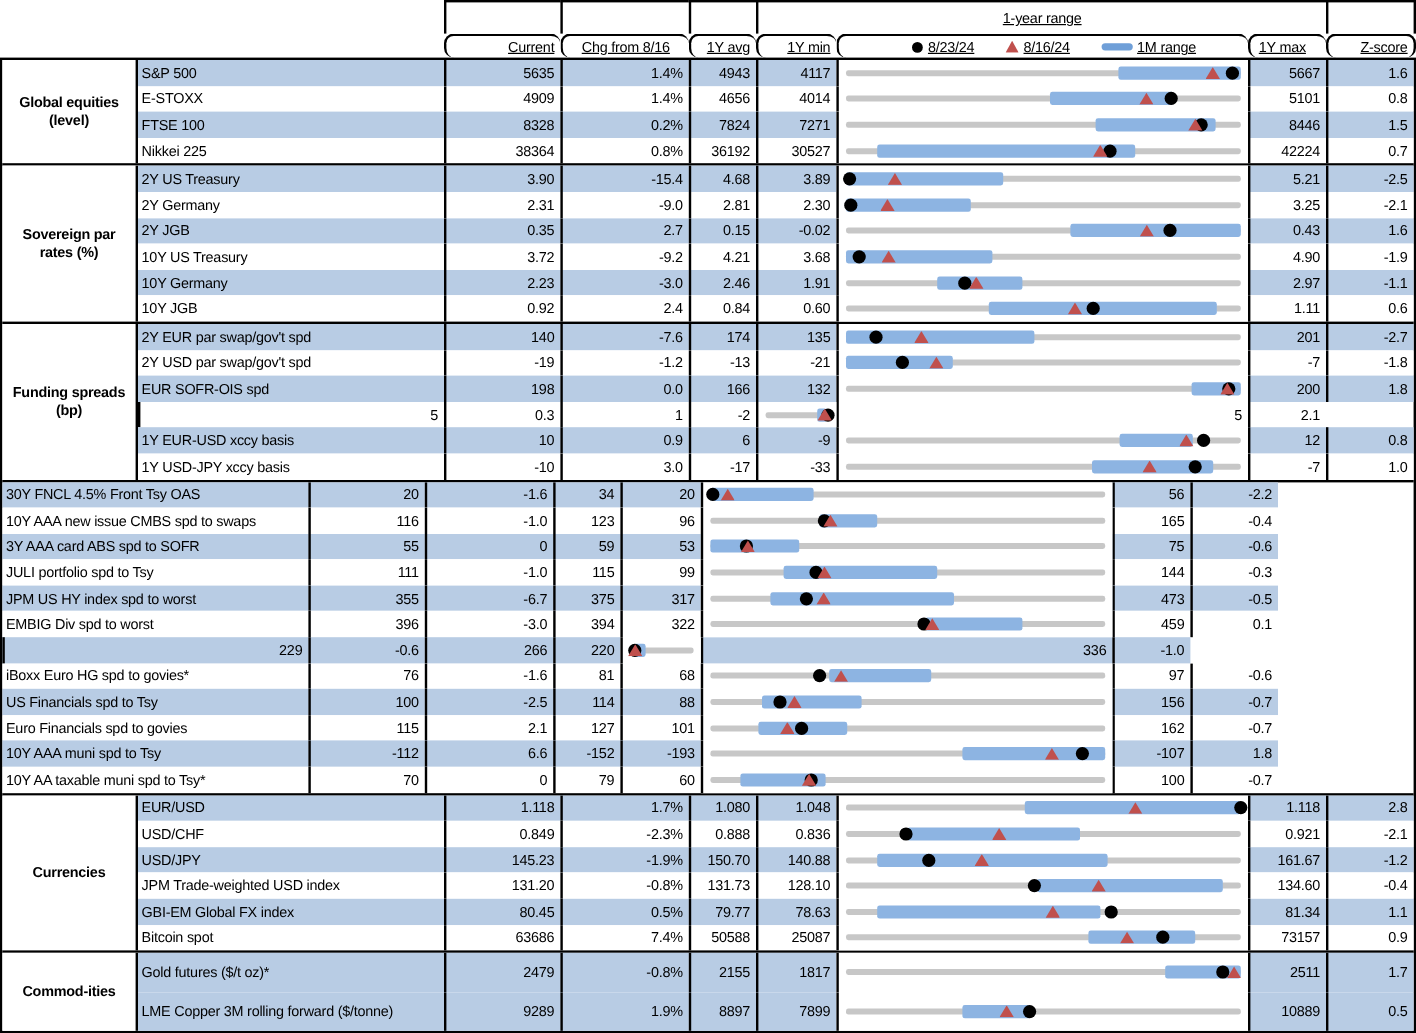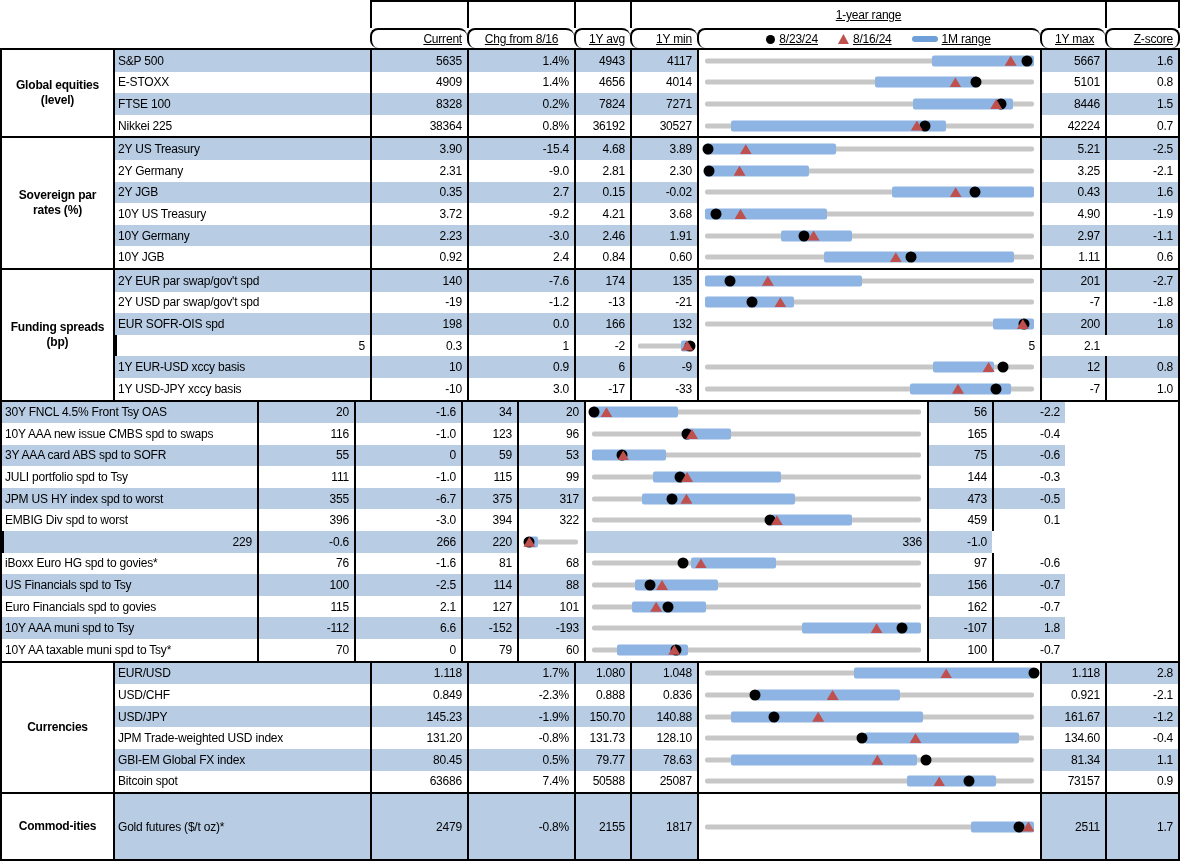--- a/index.html
+++ b/index.html
@@ -14,23 +14,23 @@
 
   
   .hrow1 { display:grid; grid-template-columns:370px 97px 107px 56px 475px 75px; height:28px; }
   .hrow2 { display:grid; grid-template-columns:370px 97px 107px 56px 67px 343px 65px 75px; height:20px; }
   .hcell { border-left:2px solid #000; border-top:2px solid #000; display:flex; align-items:center;text-decoration:underline; }
   .hrow2 .hcell { border-top:2px solid #000;border-radius:8px; }
   .hcell.last { border-right:2px solid #000; }
   .hblank { border:none; }
   .h-center { justify-content:center; }
   .h-right { justify-content:flex-end; padding-right:5px; }
-  .h-left { justify-content:flex-start; padding-left:13px; }
-
-  .legend { display:flex; align-items:center; justify-content:center; gap:6px; width:100%;padding-left:18px; }
+  .h-left { justify-content:flex-start; padding-left:7px; }
+
+  .legend { display:flex; align-items:center; justify-content:center; gap:12px; width:100%;padding-left:18px; }
   .legend .item { display:flex; align-items:center; gap:4px; margin:0 7px; }
   .sw-dot { width:9px; height:9px; border-radius:50%; background:#000; }
   .sw-tri { width:11px; height:10px; background:#c0504d; clip-path:polygon(50% 0,100% 100%,0 100%); }
   .sw-bar { width:26px; height:6px; border-radius:3px; background:#6f9fd8; }
 
   
   .tbody { width:1180px; height:813px; border:2px solid #000; display:flex; flex-direction:column; }
   .section { display:flex; min-height:0; }
   .section + .section { border-top:2px solid #000; }
   .group { width:113px; border-right:2px solid #000; display:flex; align-items:center; justify-content:center;
@@ -709,16 +709,33 @@
               <div class="cinner">
                 <div class="track"></div>
                 <div class="mbar" style="left: 80.9%; width: 19.1%;"></div>
                 <div class="mdot" style="left: 95.4%;"></div>
                 <div class="mtri" style="left: 98.3%;"></div>
               </div>
             </div>
             <div class="cell">2511</div>
             <div class="cell">1.7</div>
           </div>
+          <div class="row blue">
+            <div class="cell lbl">LME Copper 3M rolling forward ($/tonne)</div>
+            <div class="cell">9289</div>
+            <div class="cell">1.9%</div>
+            <div class="cell">8897</div>
+            <div class="cell">7899</div>
+            <div class="cell chart">
+              <div class="cinner">
+                <div class="track"></div>
+                <div class="mbar" style="left: 29.6%; width: 17.1%;"></div>
+                <div class="mdot" style="left: 46.5%;"></div>
+                <div class="mtri" style="left: 40.7%;"></div>
+              </div>
+            </div>
+            <div class="cell">10889</div>
+            <div class="cell">0.5</div>
+          </div>
         </div>
       </div>
     </div>
 </div>
 
 </body></html>

